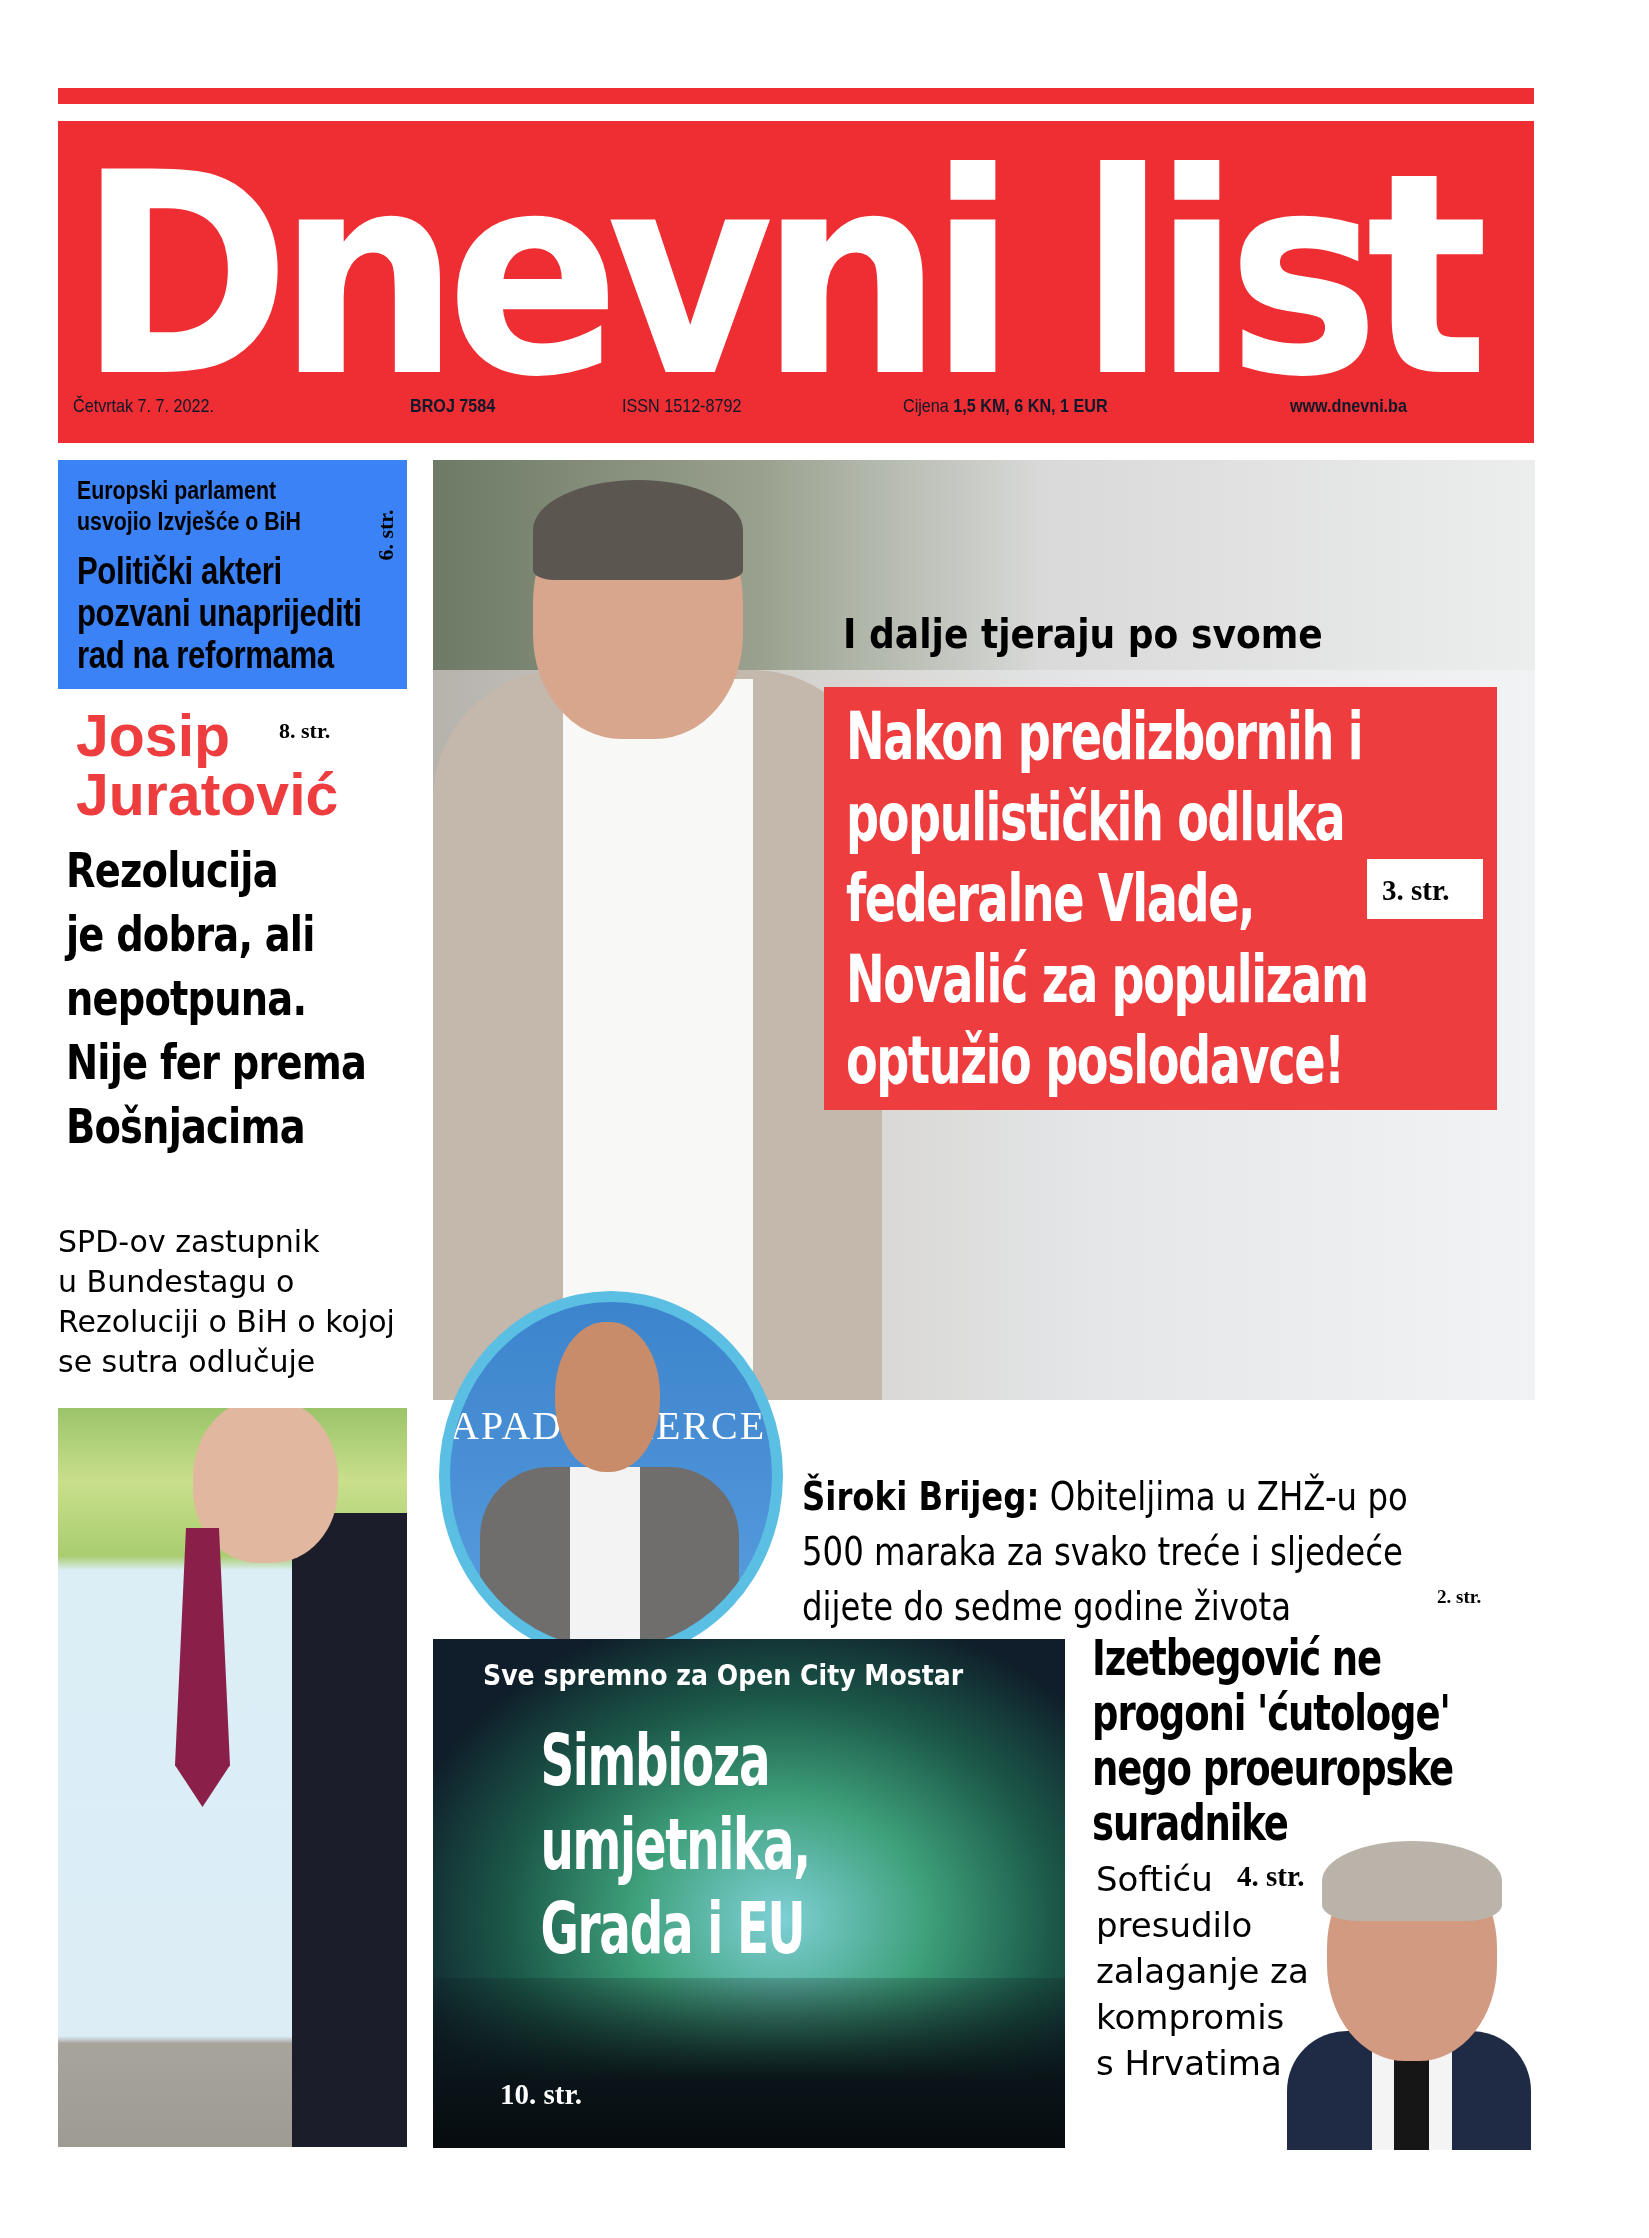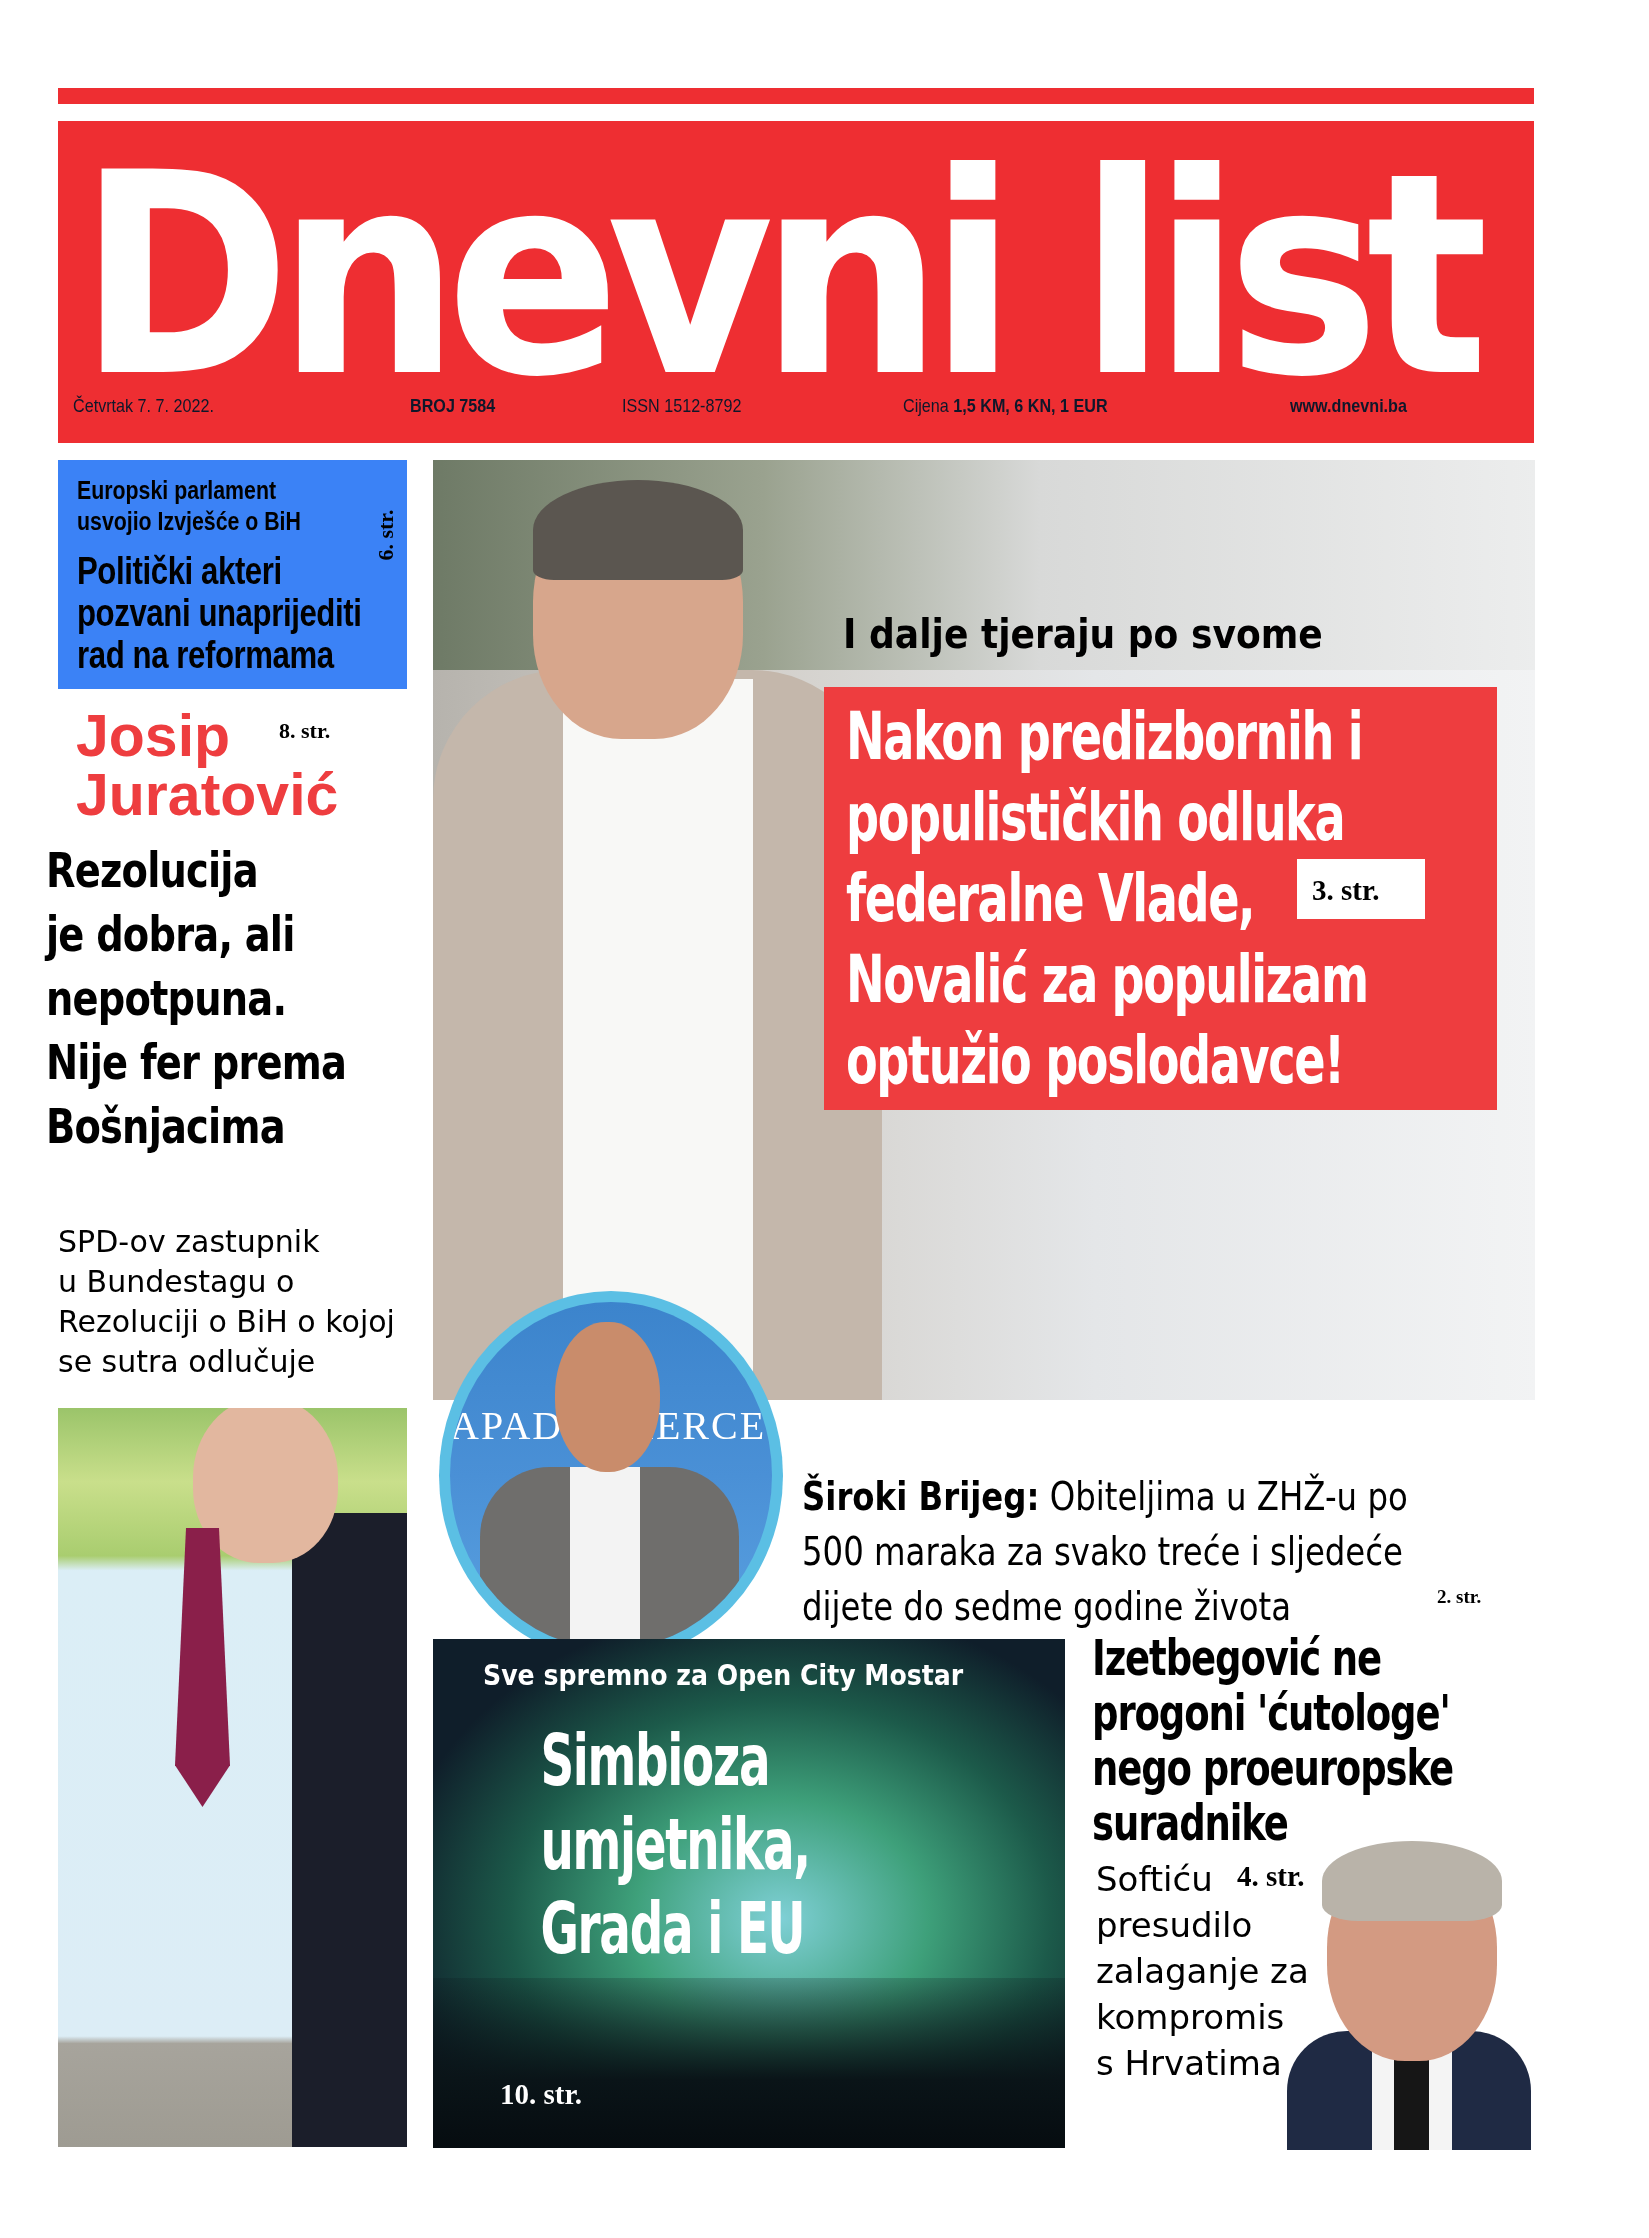--- a/index.html
+++ b/index.html
@@ -27,21 +27,21 @@
 
   
   #teaser-ep { left: 58px; top: 460px; width: 349px; height: 229px; background: #3b82f6; }
   .narrow { transform: scaleX(0.82); transform-origin: left top; white-space: nowrap; }
   #ep-kicker { position: absolute; left: 19px; top: 15px; font-size: 26px; font-weight: bold; line-height: 31px; }
   #ep-title { position: absolute; left: 19px; top: 90px; font-size: 38px; font-weight: bold; line-height: 42px; letter-spacing: -0.5px; }
   #ep-page { position: absolute; left: 302px; top: 62px; font-family: "Liberation Serif", serif; font-weight: bold; font-size: 22px; transform: rotate(-90deg); transform-origin: center; white-space: nowrap; }
 
   #jur-name { left: 76px; top: 707px; width: 349px; font-size: 59px; font-weight: bold; color: #EE3D3F; line-height: 59px; }
   #jur-page { left: 279px; top: 718px; font-family: "Liberation Serif", serif; font-weight: bold; font-size: 22px; white-space: nowrap; }
-  #jur-title { left: 46px; top: 838px; width: 349px; font-family: "DejaVu Sans", sans-serif; font-weight: bold; font-size: 48px; line-height: 64px; letter-spacing: -1px; }
+  #jur-title { left: 66px; top: 838px; width: 349px; font-family: "DejaVu Sans", sans-serif; font-weight: bold; font-size: 48px; line-height: 64px; letter-spacing: -1px; }
   #jur-title .narrow { transform: scaleX(0.80); }
   #jur-sub { left: 58px; top: 1222px; width: 359px; font-family: "DejaVu Sans", sans-serif; font-size: 30px; line-height: 40px; }
 
   #jur-photo { left: 58px; top: 1408px; width: 349px; height: 739px; overflow: hidden;
     background: linear-gradient(180deg, #9bc46a 0%, #c9df8b 10%, #a9cd6f 20%, #dbeef6 22%, #dcedf6 85%, #a7a49c 86%, #9e9b92 100%); }
   #jur-photo .tie { position: absolute; left: 117px; top: 120px; width: 55px; height: 279px; background: #8a1f4a;
     clip-path: polygon(20% 0, 80% 0, 100% 85%, 50% 100%, 0 85%); }
   #jur-photo .head { position: absolute; left: 135px; top: -10px; width: 145px; height: 165px; border-radius: 48% 48% 45% 45%; background: #e2b79f; }
   #jur-photo .jacket { position: absolute; left: 234px; top: 105px; width: 130px; height: 648px; background: #1b1e2a; border-radius: 20px 0 0 0; }
 
@@ -54,21 +54,21 @@
   #main-photo .shirt { position: absolute; left: 130px; top: 219px; width: 190px; height: 721px; background: #f8f8f6; }
   #main-photo .face { position: absolute; left: 100px; top: 30px; width: 210px; height: 249px; border-radius: 45% 45% 42% 42%; background: #d7a68c; }
   #main-photo .hair { position: absolute; left: 100px; top: 20px; width: 210px; height: 100px; border-radius: 50% 50% 10% 10%; background: #5b5650; }
 
   #kicker-main { left: 843px; top: 609px; font-family: "DejaVu Sans", sans-serif; font-weight: bold; font-size: 41px; line-height: 50px; white-space: nowrap; }
   #kicker-main .narrow { transform: scaleX(0.88); }
   #main-head-box { left: 824px; top: 687px; width: 673px; height: 423px; background: #EE3D3F; }
   #main-head { position: absolute; left: 22px; top: 9px; color: #fff; font-family: "DejaVu Sans", sans-serif; font-weight: bold;
     font-size: 66px; line-height: 81px; letter-spacing: -2px; }
   #main-head .narrow { transform: scaleX(0.70); }
-  #main-page-chip { left: 1297px; top: 859px; width: 128px; height: 60px; background: #fff; }
+  #main-page-chip { left: 1367px; top: 859px; width: 116px; height: 60px; background: #fff; }
   #main-page { position: absolute; left: 15px; top: 15px; font-family: "Liberation Serif", serif; font-weight: bold; font-size: 29px; white-space: nowrap; }
 
   
   #sb-circle { left: 439px; top: 1291px; width: 344px; height: 369px; border-radius: 50%; background: #5bbfe4; overflow: hidden; }
   #sb-circle .inner { position: absolute; left: 11px; top: 11px; right: 11px; bottom: 11px; border-radius: 50%;
     background: linear-gradient(180deg, #3c84cc 0%, #4a90d6 50%, #5aa1e0 100%); overflow: hidden; }
   #sb-circle .banner-text { position: absolute; left: 0; top: 100px; font-family: "Liberation Serif", serif; font-size: 40px; color: #fff; white-space: nowrap; letter-spacing: 2px; }
   #sb-circle .person { position: absolute; left: 30px; top: 165px; width: 259px; height: 249px; background: #6f6e6c; border-radius: 70px 70px 0 0; }
   #sb-circle .person-shirt { position: absolute; left: 120px; top: 165px; width: 70px; height: 249px; background: #f3f3f3; }
   #sb-circle .person-head { position: absolute; left: 105px; top: 20px; width: 105px; height: 150px; border-radius: 48%; background: #c98c6b; }

